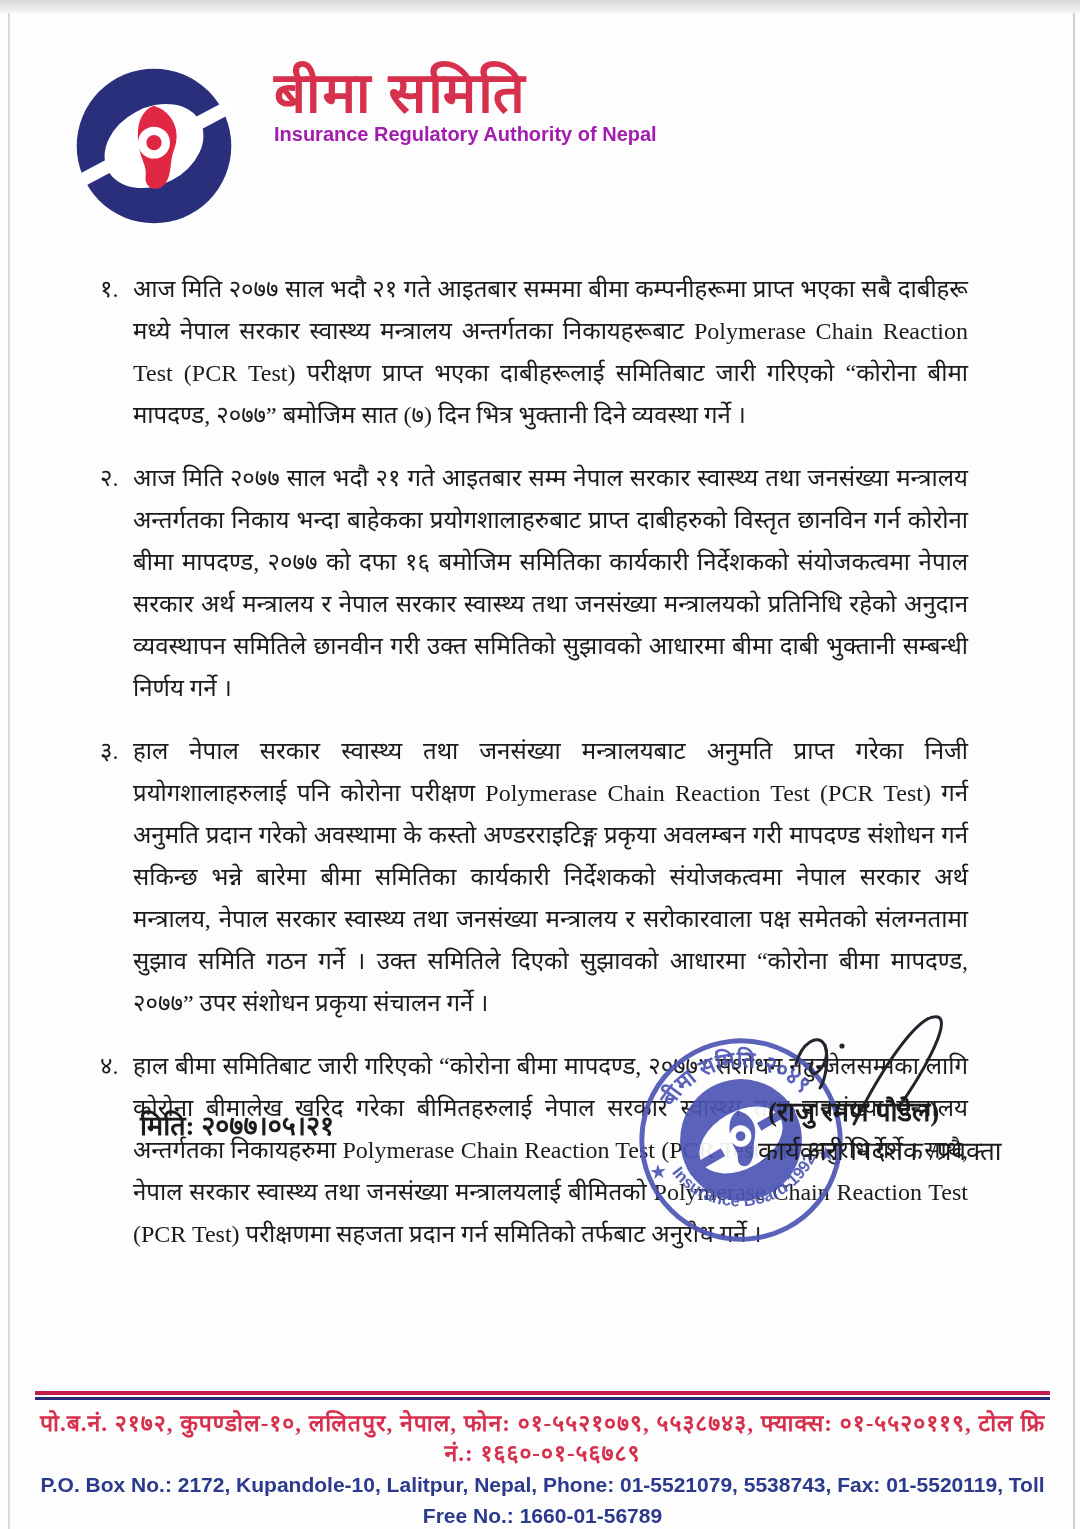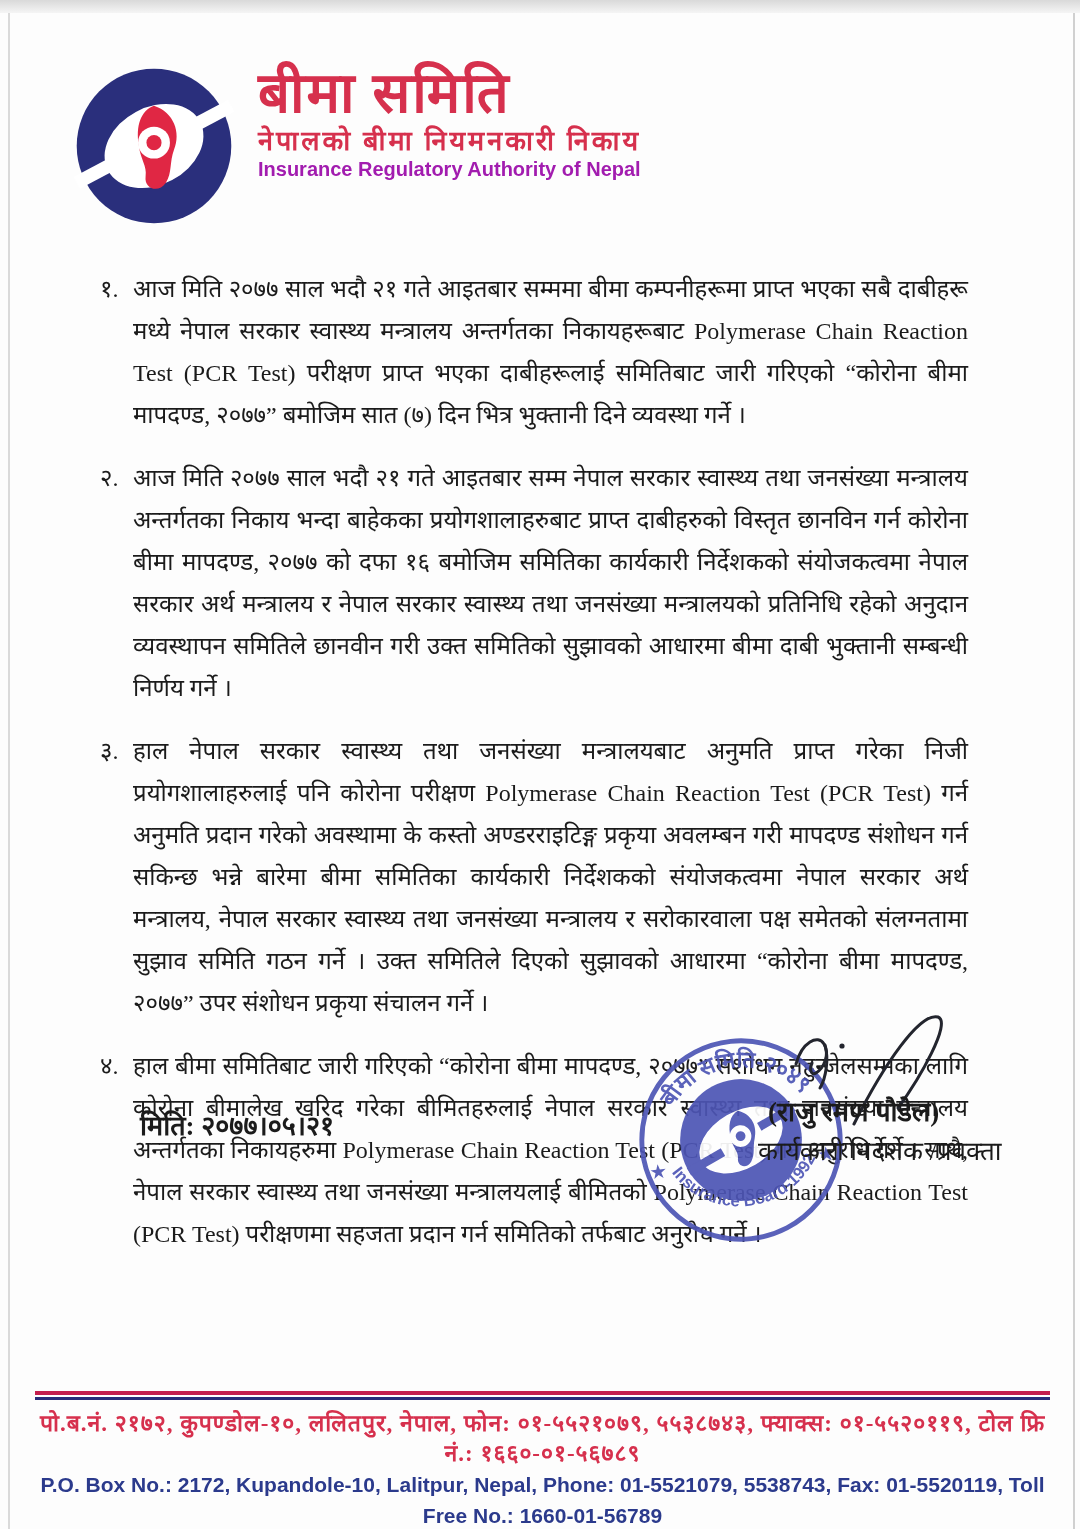--- a/index.html
+++ b/index.html
@@ -9,21 +9,21 @@
   }
   
   .scan-top { position:absolute; top:0; left:0; right:0; height:13px;
     background:linear-gradient(#d9d9d9,#f5f5f5); }
   .scan-left { position:absolute; top:13px; bottom:0; left:8px; width:2px;
     background:rgba(140,140,140,.30); }
   .scan-right { position:absolute; top:13px; bottom:0; right:5px; width:2px;
     background:rgba(140,140,140,.40); }
 
   
-  .header { position:absolute; left:70px; top:62px; display:flex; gap:20px; }
+  .header { position:absolute; left:70px; top:62px; display:flex; gap:36px; }
   .logo-wrap { width:168px; height:168px; flex:0 0 auto; }
   .header-text { padding-top:2px; }
   .dev-title {
     font-size:56px; line-height:58px; font-weight:bold; color:#d6304d;
     letter-spacing:2px; text-shadow:0 0 1px #fff;
   }
   .eng-title {
     font-family:"Liberation Sans", sans-serif; font-weight:bold;
     color:#2a2f7c; font-size:31px; line-height:33px; letter-spacing:7px; margin-top:-4px;
   }
@@ -71,21 +71,20 @@
         <ellipse cx="50" cy="50" rx="31" ry="23" fill="#ffffff" transform="rotate(-28 50 50)"></ellipse>
         <rect x="2" y="60" width="34" height="8" fill="#ffffff" transform="rotate(-28 19 64)"></rect>
         <rect x="64" y="30" width="34" height="8" fill="#ffffff" transform="rotate(-28 81 34)"></rect>
         <path d="M 50 26 C 62 30 66 42 62 52 C 59 60 61 66 57 72 C 53 78 44 76 45 68 C 46 62 42 58 41 50 C 39 38 42 29 50 26 Z" fill="#e02744"></path>
         <circle cx="50" cy="48" r="9.5" fill="#ffffff"></circle>
         <circle cx="50" cy="48" r="4.5" fill="#e02744"></circle>
       </svg>
     </div>
     <div class="header-text">
       <div class="dev-title">बीमा समिति</div>
-      <div class="dev-tagline">नेपालको बीमा नियमनकारी निकाय</div>
       <div class="eng-tagline">Insurance Regulatory Authority of Nepal</div>
     </div>
   </div>
 
   <div class="body-block">
     <div class="para">
       <span class="num">१.</span>
       <span>आज मिति २०७७ साल भदौ २१ गते आइतबार सम्ममा बीमा कम्पनीहरूमा प्राप्त भएका सबै दाबीहरू मध्ये नेपाल सरकार स्वास्थ्य मन्त्रालय अन्तर्गतका निकायहरूबाट Polymerase Chain Reaction Test (PCR Test) परीक्षण प्राप्त भएका दाबीहरूलाई समितिबाट जारी गरिएको “कोरोना बीमा मापदण्ड, २०७७” बमोजिम सात (७) दिन भित्र भुक्तानी दिने व्यवस्था गर्ने ।</span>
     </div>
     <div class="para">

